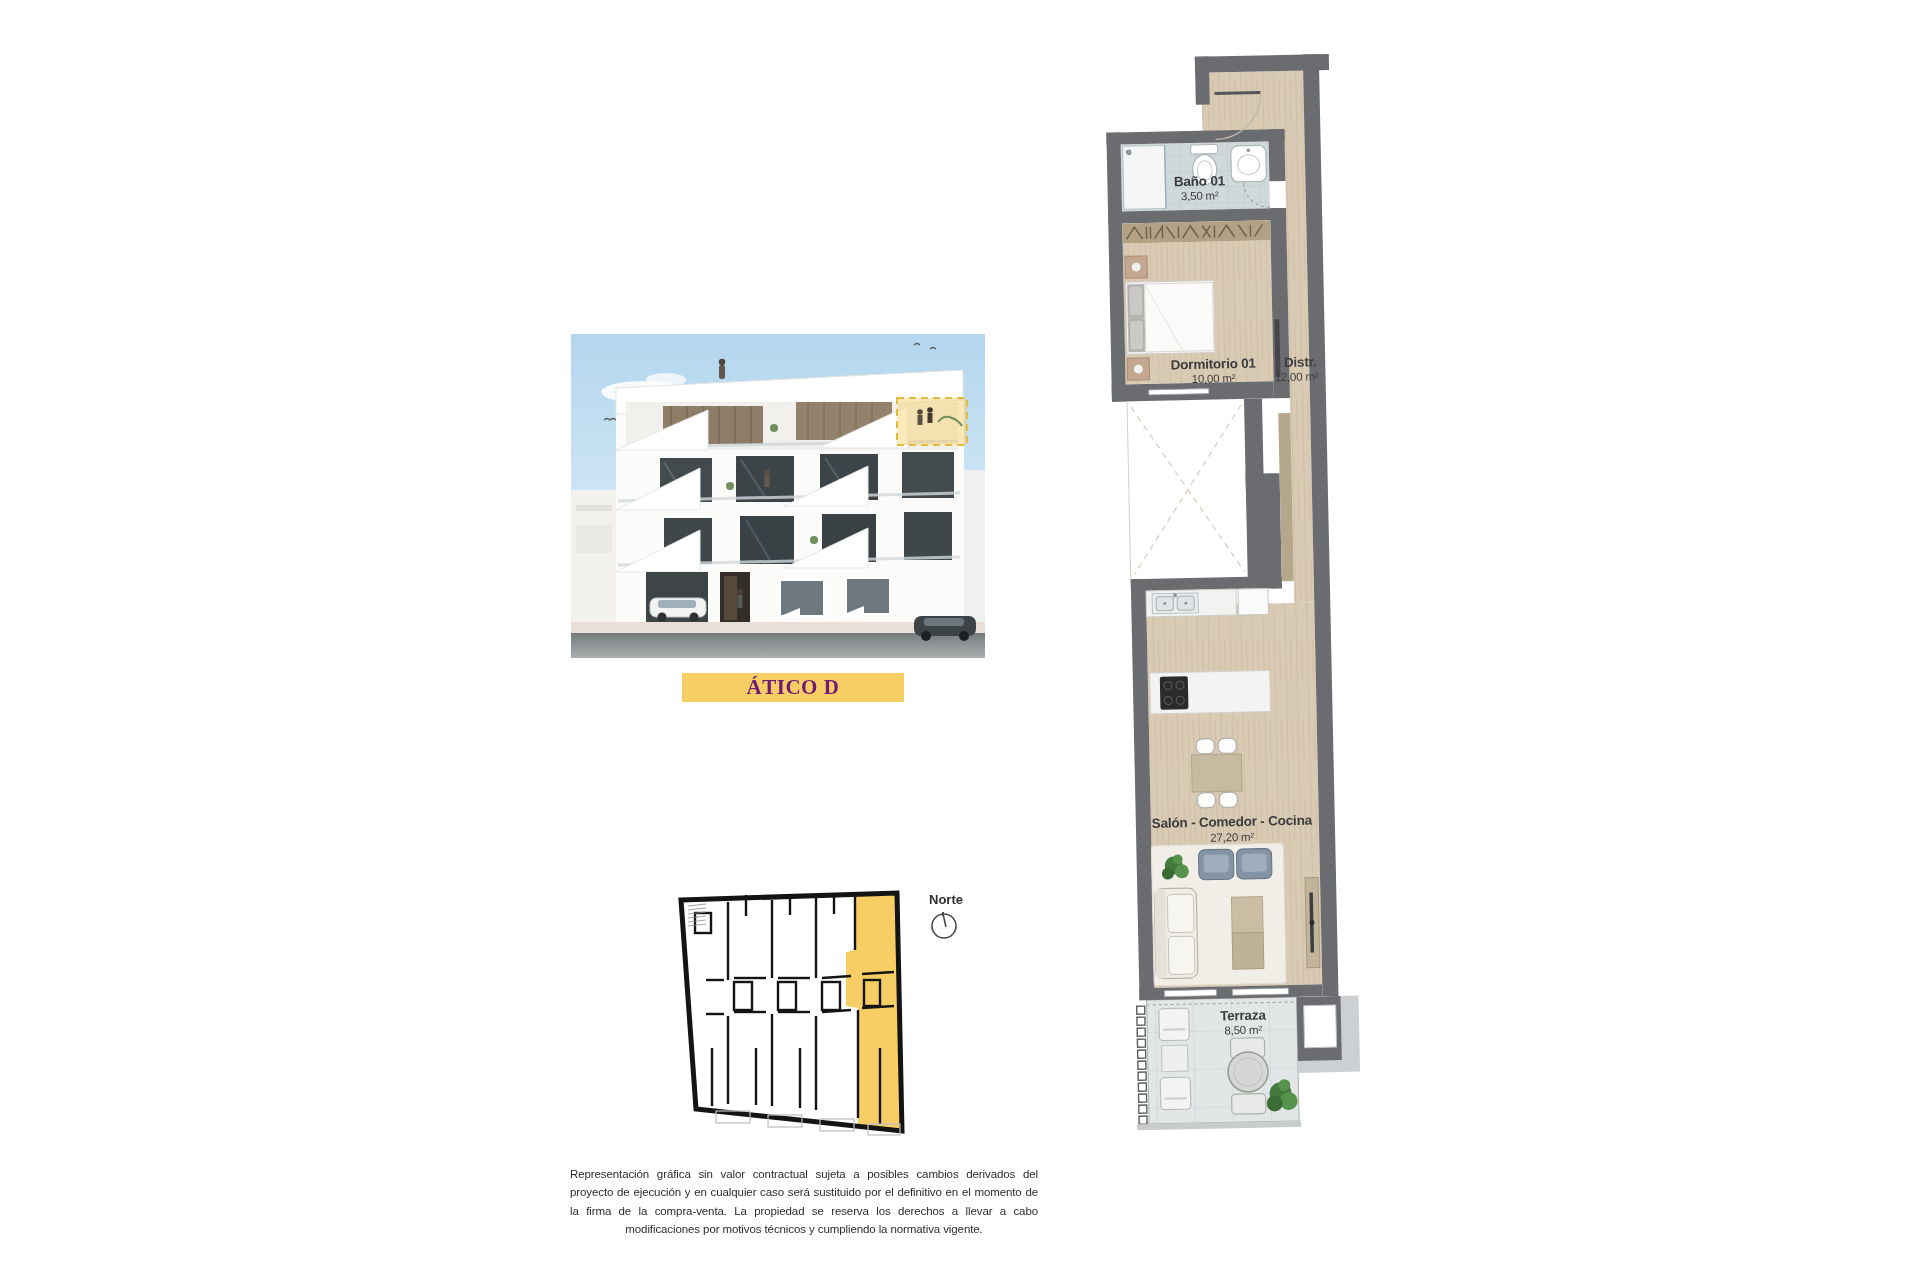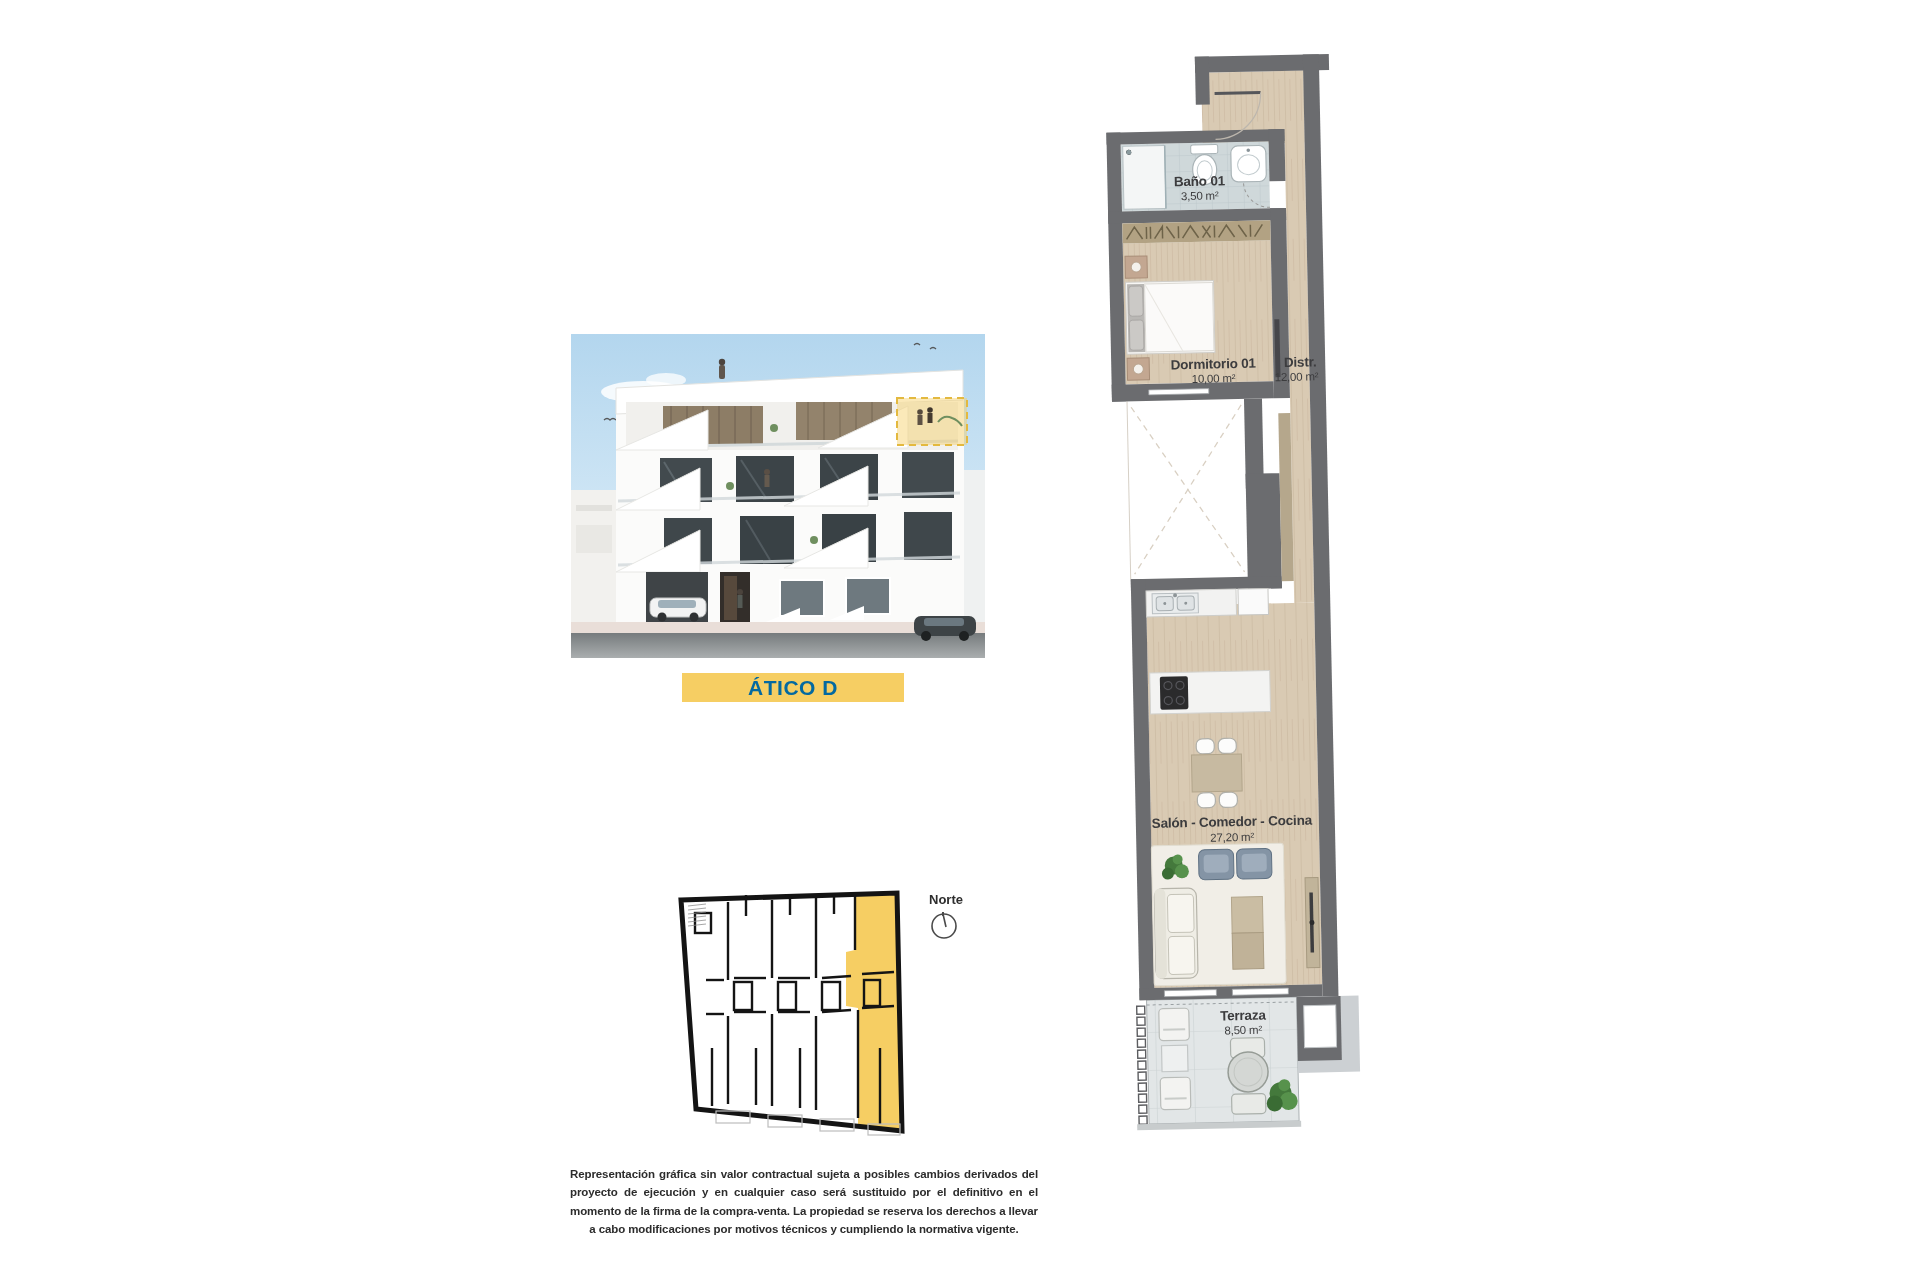--- a/index.html
+++ b/index.html
@@ -7,33 +7,33 @@
     position:relative;width:1920px;height:1280px;background:#ffffff;overflow:hidden;
     font-family:"Liberation Sans", sans-serif;color:#2e2e2e;
   }
   .abs{position:absolute;}
   
   .banner{
     left:682px;top:673px;width:222px;height:29px;background:#f6ce63;
     display:flex;align-items:center;justify-content:center;
   }
   .banner span{
-    font-size:21px;font-weight:700;letter-spacing:.5px;color:#0369a1;
+    font-size:21px;font-weight:700;letter-spacing:.5px;color:#701a75;font-family:Liberation Serif, serif;
   }
   
   .surface{left:693px;top:722px;width:296px;font-size:14px;letter-spacing:-.2px;color:#2b2b2b;}
   .surface .hdr{font-weight:700;font-size:15px;letter-spacing:-.2px;}
   .surface .row{display:flex;justify-content:space-between;margin-top:15px;}
   .surface .row .val{font-weight:400;}
   .surface .div{border:none;border-top:1px solid #a9a9a9;margin:17px 0 0 0;}
   .surface .total{display:flex;justify-content:space-between;margin-top:13px;font-weight:700;font-size:15px;}
   
   .disclaimer{
     left:570px;top:1153px;width:468px;font-size:11.5px;line-height:1.62;color:#2c2c2c;
-    text-align:justify;text-align-last:center;letter-spacing:-.1px;font-weight:700;
+    text-align:justify;text-align-last:center;letter-spacing:-.1px;font-weight:400;
   }
   
   .photo{left:568px;top:300px;}
   .keyplan{left:676px;top:888px;}
   .plan{left:1108px;top:42px;transform:rotate(-1.2deg);transform-origin:50% 50%;}
   svg text{font-family:"Liberation Sans", sans-serif;}
   .roomname{font-weight:700;font-size:13.5px;fill:#3c3c3e;letter-spacing:-.2px;}
   .roomarea{font-weight:400;font-size:11.5px;fill:#3c3c3e;letter-spacing:-.2px;}
   .northlbl{font-weight:700;font-size:13px;fill:#2e2e2e;}
 </style>

